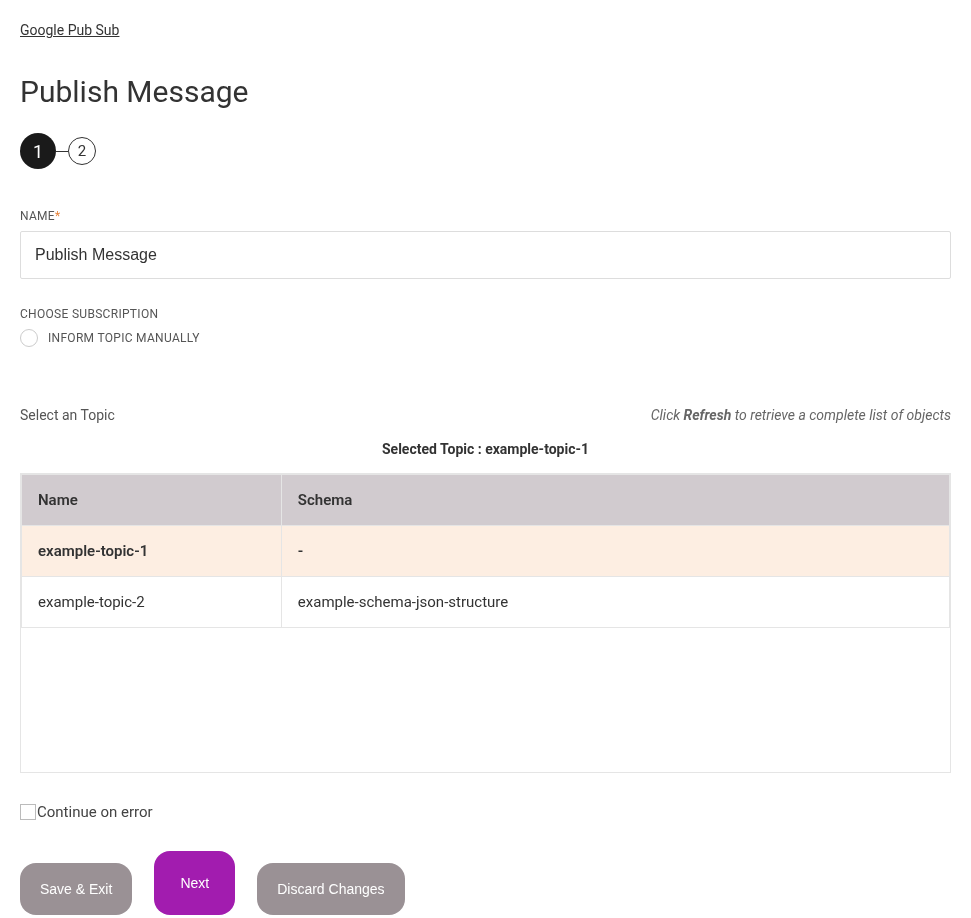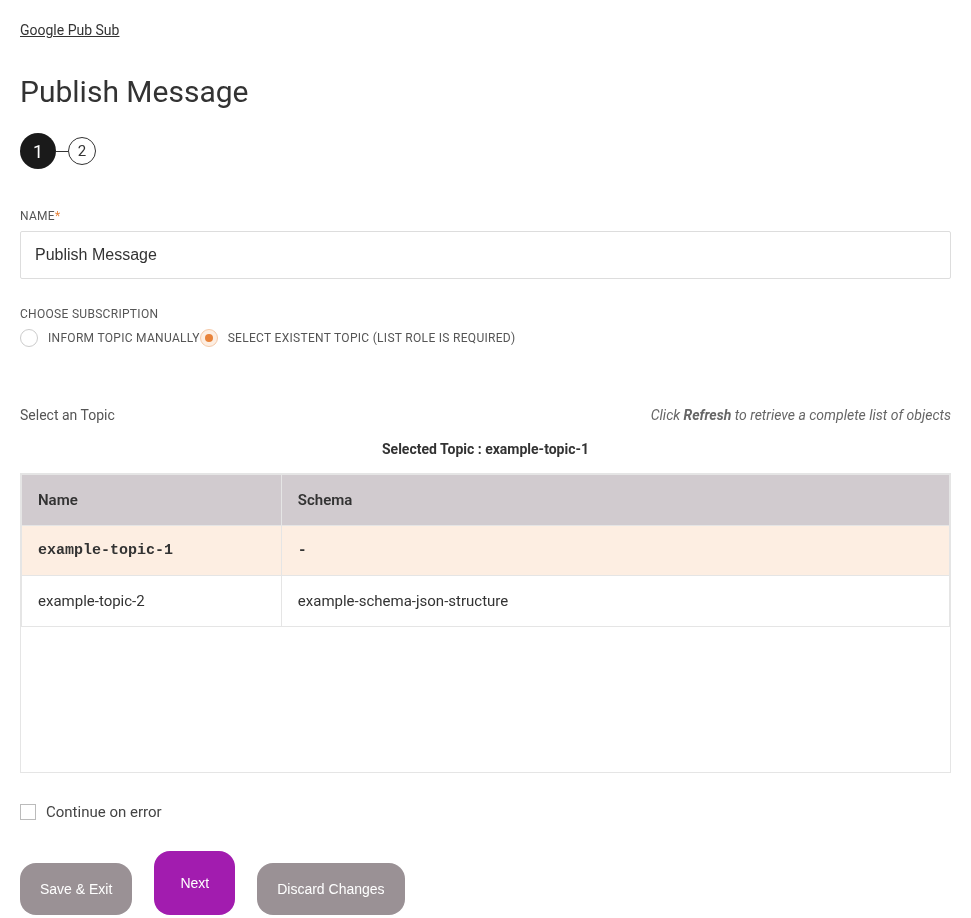--- a/index.html
+++ b/index.html
@@ -74,20 +74,21 @@
       width: 100%;
       padding: 14px 14px;
       font-size: 16px;
       border: 1px solid #ddd;
       border-radius: 2px;
       color: #333;
       margin-bottom: 28px;
     }
     .radio-group {
       display: flex;
+      gap: 70px;
       margin-bottom: 60px;
     }
     .radio-item {
       display: flex;
       align-items: center;
       gap: 10px;
       cursor: pointer;
     }
     .radio-btn {
       width: 18px;
@@ -202,34 +203,33 @@
     }
     .topics-table td {
       padding: 16px 16px;
       font-size: 15px;
       color: #333;
       border: 1px solid #e5e5e5;
     }
     .topics-table tr.selected-row td {
       background: #fdeee2;
       font-weight: 600;
-      font-family: Liberation Mono, monospace;
     }
     .table-container {
       border: 1px solid #e5e5e5;
       height: 300px;
       margin-bottom: 30px;
     }
     .table-container table {
       border: none;
     }
     .checkbox-row {
       display: flex;
       align-items: center;
-      gap: 10px;
+      gap: 1px;
       margin-bottom: 30px;
     }
     .checkbox {
       width: 16px;
       height: 16px;
       border: 1px solid #bbb;
       background: #fff;
       cursor: pointer;
     }
     .checkbox-label {
@@ -278,24 +278,20 @@
 <label class="form-label">
   <span>NAME</span><span class="required">*</span>
 </label>
 <input type="text" class="text-input" value="Publish Message" style="">
 
 <label class="form-label">CHOOSE SUBSCRIPTION</label>
 <div class="radio-group">
   <div class="radio-item">
     <div class="radio-btn"></div>
     <span class="radio-label">INFORM TOPIC MANUALLY</span>
-  </div>
-  <div class="radio-item">
-    <div class="radio-btn selected"></div>
-    <span class="radio-label">SELECT EXISTENT TOPIC (LIST ROLE IS REQUIRED)</span>
   </div>
 </div>
 
 <div class="topic-header">
   <span class="select-topic-label">Select an Topic</span>
   <span class="refresh-hint">
     <span>Click </span><b>Refresh</b><span> to retrieve a complete list of objects</span>
   </span>
 </div>
 

